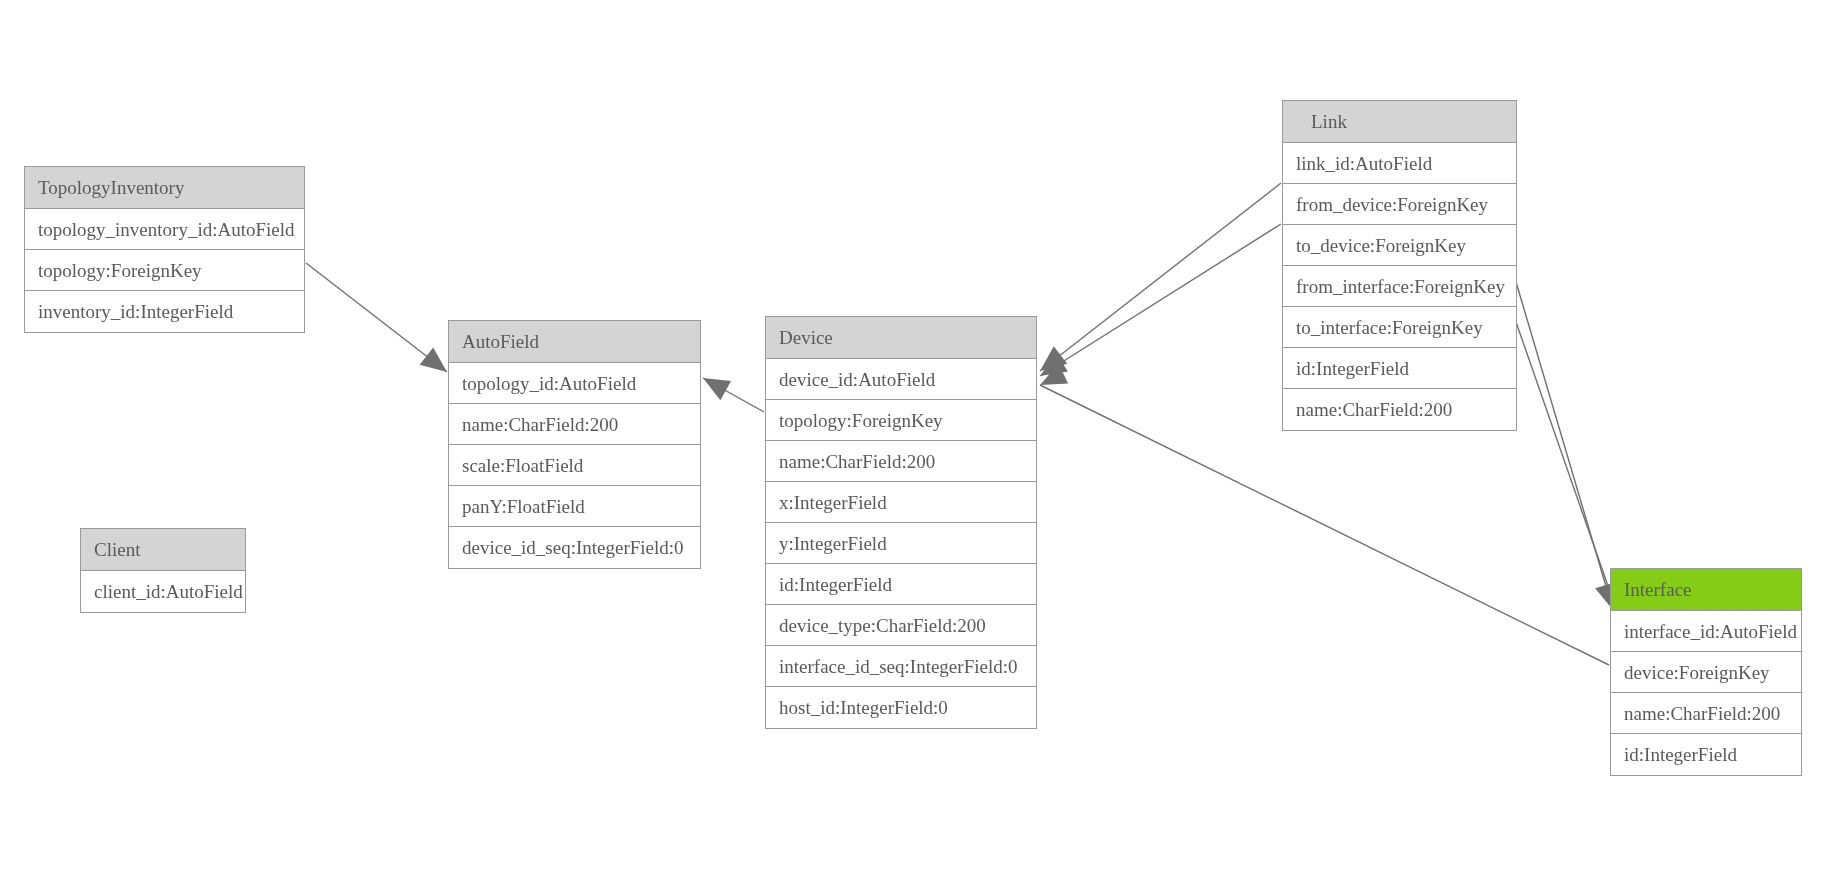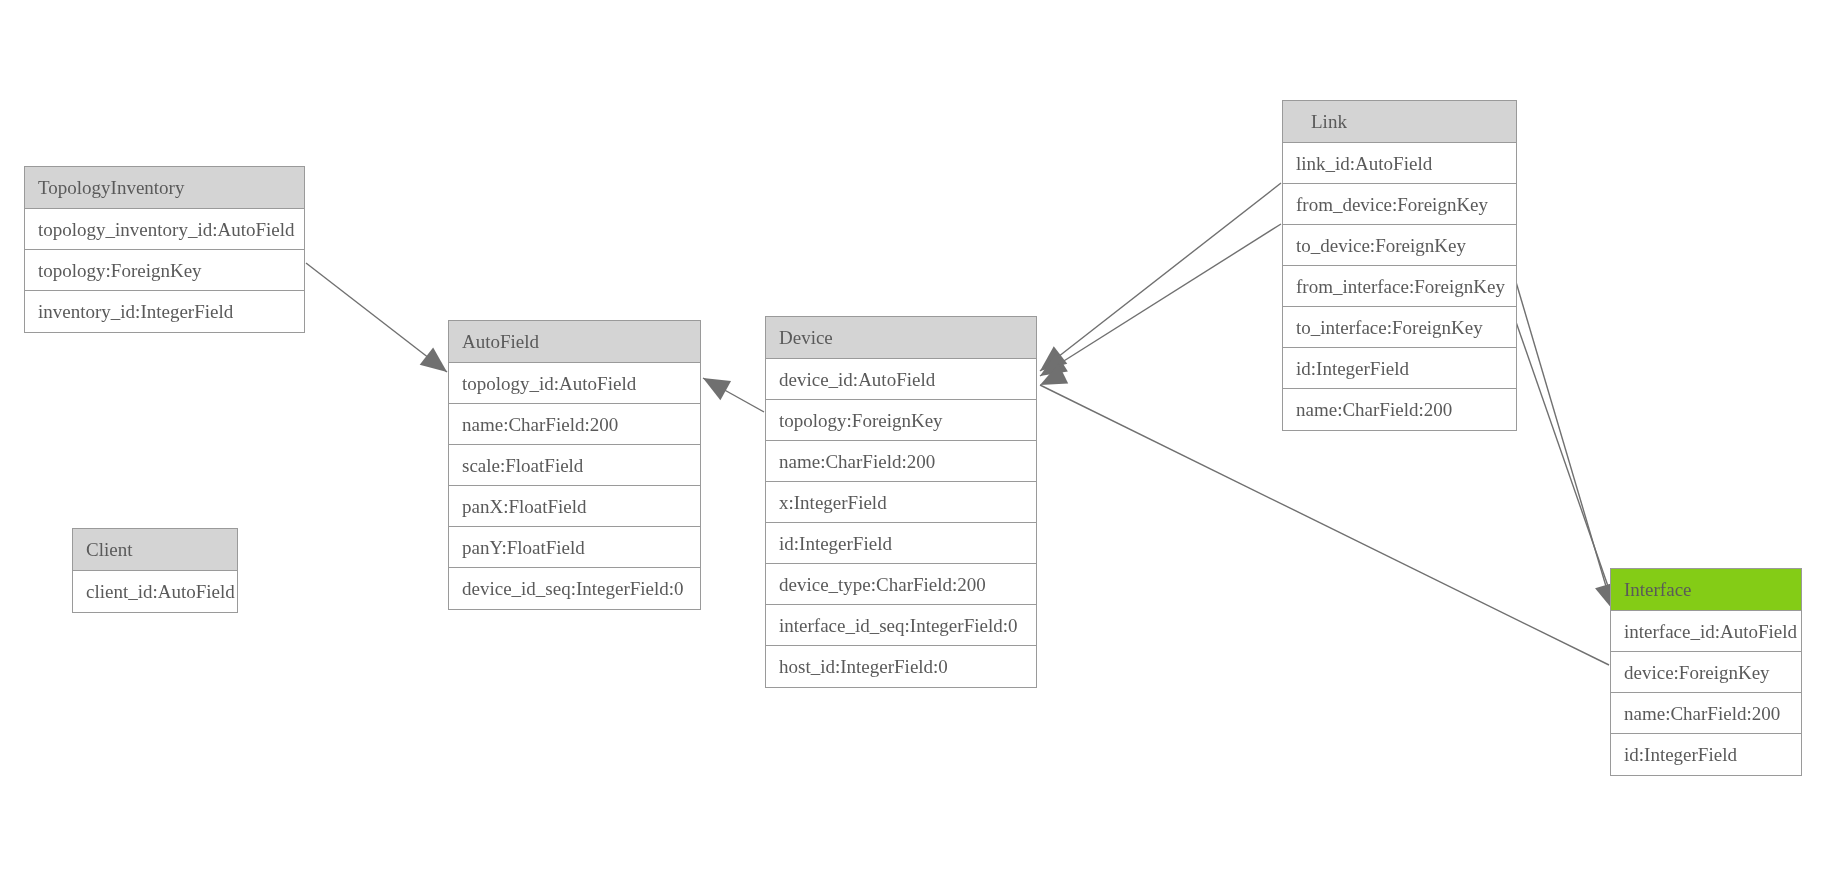--- a/index.html
+++ b/index.html
@@ -96,39 +96,39 @@
       </g>
   </svg>
 
   <div id="entity-layer">
       <div class="entity" style="left: 24px; top: 166px; width: 281px; border-color: rgb(154, 154, 154);">
         <div class="entity-header" style="background: rgb(212, 212, 212); border-bottom-color: rgb(154, 154, 154); color: rgb(90, 90, 90);">TopologyInventory</div>
         <div class="entity-row" style="border-bottom-color: rgb(154, 154, 154); color: rgb(90, 90, 90);">topology_inventory_id:AutoField</div>
         <div class="entity-row" style="border-bottom-color: rgb(154, 154, 154); color: rgb(90, 90, 90);">topology:ForeignKey</div>
         <div class="entity-row" style="border-bottom-color: rgb(154, 154, 154); color: rgb(90, 90, 90);">inventory_id:IntegerField</div>
       </div>
-      <div class="entity" style="left: 72px; top: 528px; width: 166px; border-color: rgb(154, 154, 154);">
+      <div class="entity" style="left: 80px; top: 528px; width: 166px; border-color: rgb(154, 154, 154);">
         <div class="entity-header" style="background: rgb(212, 212, 212); border-bottom-color: rgb(154, 154, 154); color: rgb(90, 90, 90);">Client</div>
         <div class="entity-row" style="border-bottom-color: rgb(154, 154, 154); color: rgb(90, 90, 90);">client_id:AutoField</div>
       </div>
       <div class="entity" style="left: 448px; top: 320px; width: 253px; border-color: rgb(154, 154, 154);">
         <div class="entity-header" style="background: rgb(212, 212, 212); border-bottom-color: rgb(154, 154, 154); color: rgb(90, 90, 90);">AutoField</div>
         <div class="entity-row" style="border-bottom-color: rgb(154, 154, 154); color: rgb(90, 90, 90);">topology_id:AutoField</div>
         <div class="entity-row" style="border-bottom-color: rgb(154, 154, 154); color: rgb(90, 90, 90);">name:CharField:200</div>
         <div class="entity-row" style="border-bottom-color: rgb(154, 154, 154); color: rgb(90, 90, 90);">scale:FloatField</div>
-        <div class="entity-row" style="border-bottom-color: rgb(154, 154, 154); color: rgb(90, 90, 90);">panX:FloatField</div>
         <div class="entity-row" style="border-bottom-color: rgb(154, 154, 154); color: rgb(90, 90, 90);">panY:FloatField</div>
         <div class="entity-row" style="border-bottom-color: rgb(154, 154, 154); color: rgb(90, 90, 90);">device_id_seq:IntegerField:0</div>
       </div>
       <div class="entity" style="left: 765px; top: 316px; width: 272px; border-color: rgb(154, 154, 154);">
         <div class="entity-header" style="background: rgb(212, 212, 212); border-bottom-color: rgb(154, 154, 154); color: rgb(90, 90, 90);">Device</div>
         <div class="entity-row" style="border-bottom-color: rgb(154, 154, 154); color: rgb(90, 90, 90);">device_id:AutoField</div>
         <div class="entity-row" style="border-bottom-color: rgb(154, 154, 154); color: rgb(90, 90, 90);">topology:ForeignKey</div>
         <div class="entity-row" style="border-bottom-color: rgb(154, 154, 154); color: rgb(90, 90, 90);">name:CharField:200</div>
         <div class="entity-row" style="border-bottom-color: rgb(154, 154, 154); color: rgb(90, 90, 90);">x:IntegerField</div>
+        <div class="entity-row" style="border-bottom-color: rgb(154, 154, 154); color: rgb(90, 90, 90);">y:IntegerField</div>
         <div class="entity-row" style="border-bottom-color: rgb(154, 154, 154); color: rgb(90, 90, 90);">id:IntegerField</div>
         <div class="entity-row" style="border-bottom-color: rgb(154, 154, 154); color: rgb(90, 90, 90);">device_type:CharField:200</div>
         <div class="entity-row" style="border-bottom-color: rgb(154, 154, 154); color: rgb(90, 90, 90);">interface_id_seq:IntegerField:0</div>
         <div class="entity-row" style="border-bottom-color: rgb(154, 154, 154); color: rgb(90, 90, 90);">host_id:IntegerField:0</div>
       </div>
       <div class="entity" style="left: 1282px; top: 100px; width: 235px; border-color: rgb(154, 154, 154);">
         <div class="entity-header" style="background: rgb(212, 212, 212); border-bottom-color: rgb(154, 154, 154); color: rgb(90, 90, 90); padding-left: 28px;">Link</div>
         <div class="entity-row" style="border-bottom-color: rgb(154, 154, 154); color: rgb(90, 90, 90);">link_id:AutoField</div>
         <div class="entity-row" style="border-bottom-color: rgb(154, 154, 154); color: rgb(90, 90, 90);">from_device:ForeignKey</div>
         <div class="entity-row" style="border-bottom-color: rgb(154, 154, 154); color: rgb(90, 90, 90);">to_device:ForeignKey</div>

